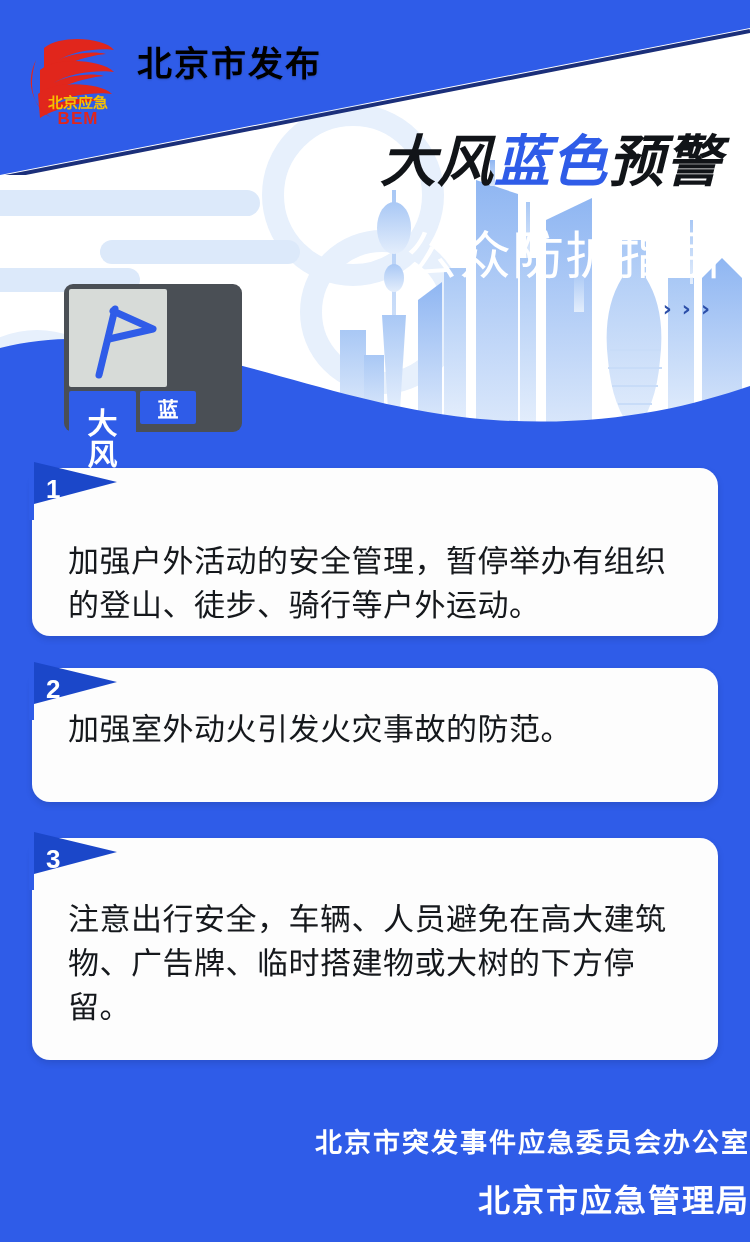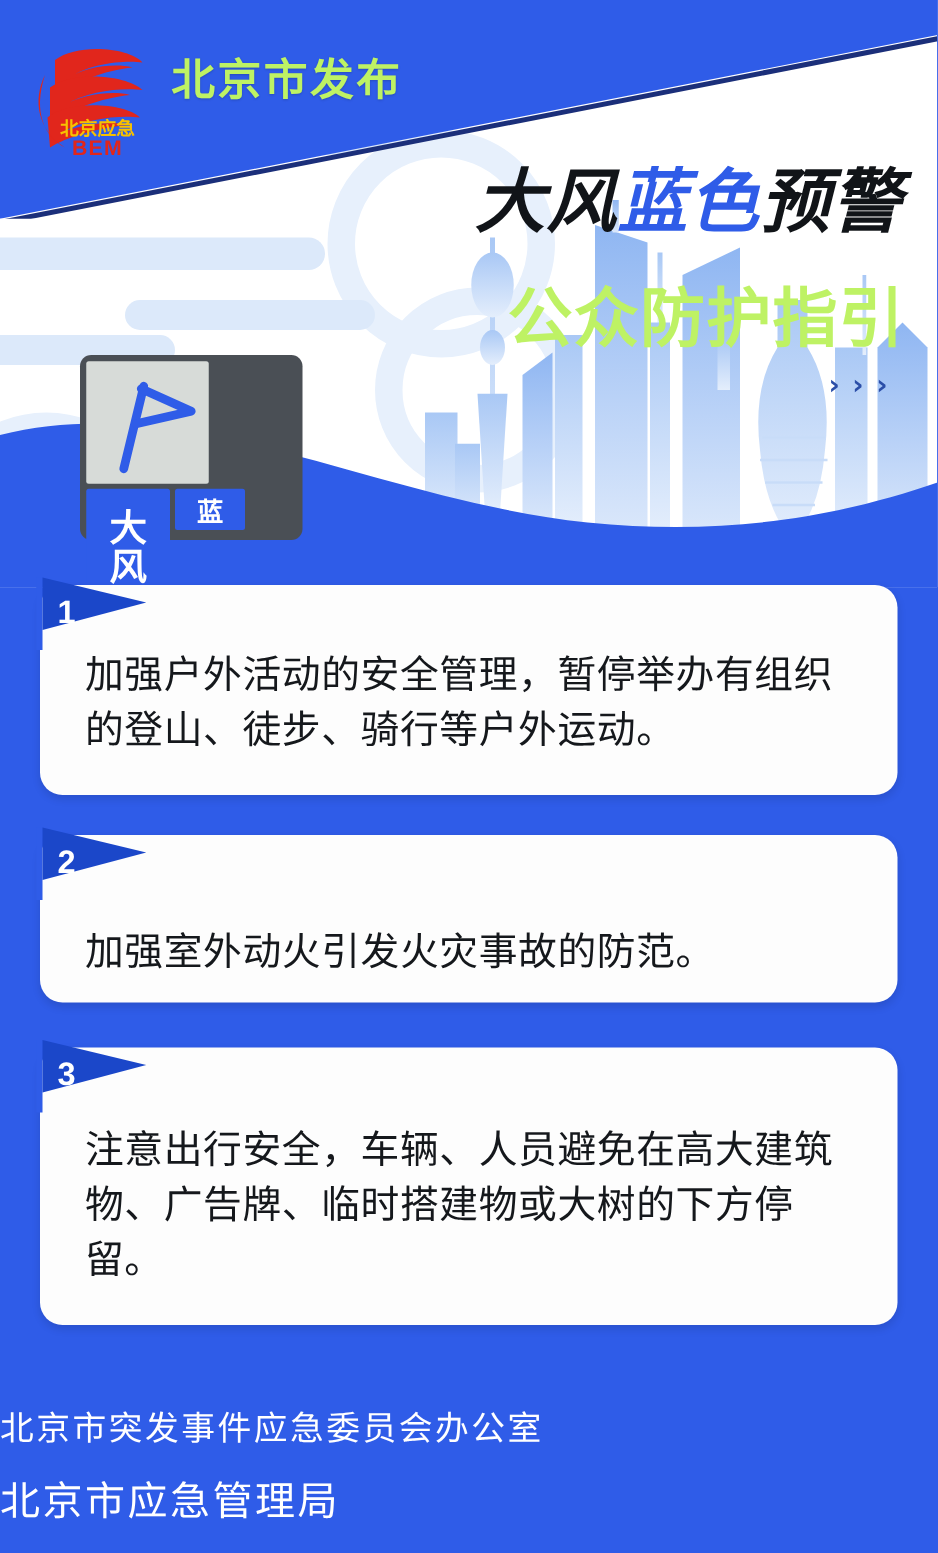--- a/index.html
+++ b/index.html
@@ -42,41 +42,41 @@
 
   
   .wave{position:absolute;left:0;top:290px;width:750px;height:200px;}
 
   
   .banner{
     position:absolute;left:0;top:0;width:750px;height:175px;
   }
   .banner-title{
     position:absolute;left:137px;top:35px;
-    font-size:35px;font-weight:bold;color:#bef264;
+    font-size:35px;font-weight:bold;color:#000000;
     letter-spacing:2px;
     text-shadow:0 1px 2px rgba(0,0,0,.18);
     white-space:nowrap;
   }
   
   .logo{position:absolute;left:22px;top:26px;width:112px;height:100px;}
 
   
   .headline{
     position:absolute;left:0;top:134px;width:722px;
     text-align:right;
     font-size:56px;font-weight:bold;line-height:1.0;
     color:#111418;letter-spacing:1px;white-space:nowrap;font-style:italic;
   }
   .headline .hl-blue{color:#2f5ce8;}
   .subline{
     position:absolute;left:0;top:230px;width:724px;
     text-align:right;
-    font-size:52px;font-weight:bold;line-height:1.0;
-    color:#bef264;letter-spacing:1px;white-space:nowrap;
+    font-size:52px;font-weight:normal;line-height:1.0;
+    color:#ffffff;letter-spacing:1px;white-space:nowrap;
   }
   .chevrons{
     position:absolute;left:0;top:296px;width:720px;text-align:right;
     font-size:22px;font-weight:bold;color:#2b4ea8;letter-spacing:10px;
     font-family:"DejaVu Sans",sans-serif;
   }
 
   
   .badge{
     position:absolute;left:64px;top:284px;width:178px;height:148px;
@@ -125,22 +125,22 @@
   }
   .flag-num{
     position:absolute;left:14px;top:6px;
     color:#ffffff;font-size:26px;font-weight:bold;
     font-family:"Liberation Sans",sans-serif;
     z-index:3;
   }
 
   
   .footer{
-    position:absolute;left:0;width:750px;text-align:left;
-    color:#ffffff;font-weight:normal;letter-spacing:2px;
+    position:absolute;left:0;width:750px;text-align:right;
+    color:#ffffff;font-weight:bold;letter-spacing:2px;
   }
   .footer-1{top:1121px;font-size:27px;}
   .footer-2{top:1175px;font-size:32px;}
 </style>
 </head>
 <body>
 
 <div id="poster">
 
   <div class="topzone">
@@ -243,30 +243,30 @@
     <div class="badge-lan">蓝</div>
     <div class="badge-gale">GALE</div>
   </div>
 
   <div class="card" style="top:468px;height:168px;">
     <svg class="flag" viewBox="0 0 118 62">
       <rect x="4" y="2" width="5" height="58" fill="#2f5ce8"></rect>
       <polygon points="9,2 92,22 9,44" fill="#1b47c9"></polygon>
     </svg>
     <div class="flag-num">1</div>
-    <div class="card-text" style="padding-top:50px;">加强户外活动的安全管理，暂停举办有组织的登山、徒步、骑行等户外运动。</div>
+    <div class="card-text" style="padding-top:72px;">加强户外活动的安全管理，暂停举办有组织的登山、徒步、骑行等户外运动。</div>
   </div>
 
   <div class="card" style="top:668px;height:134px;">
     <svg class="flag" viewBox="0 0 118 62">
       <rect x="4" y="2" width="5" height="58" fill="#2f5ce8"></rect>
       <polygon points="9,2 92,22 9,44" fill="#1b47c9"></polygon>
     </svg>
     <div class="flag-num">2</div>
-    <div class="card-text" style="padding-top:72px;">加强室外动火引发火灾事故的防范。</div>
+    <div class="card-text" style="padding-top:40px;">加强室外动火引发火灾事故的防范。</div>
   </div>
 
   <div class="card" style="top:838px;height:222px;">
     <svg class="flag" viewBox="0 0 118 62">
       <rect x="4" y="2" width="5" height="58" fill="#2f5ce8"></rect>
       <polygon points="9,2 92,22 9,44" fill="#1b47c9"></polygon>
     </svg>
     <div class="flag-num">3</div>
     <div class="card-text" style="padding-top:60px;">注意出行安全，车辆、人员避免在高大建筑物、广告牌、临时搭建物或大树的下方停留。</div>
   </div>

